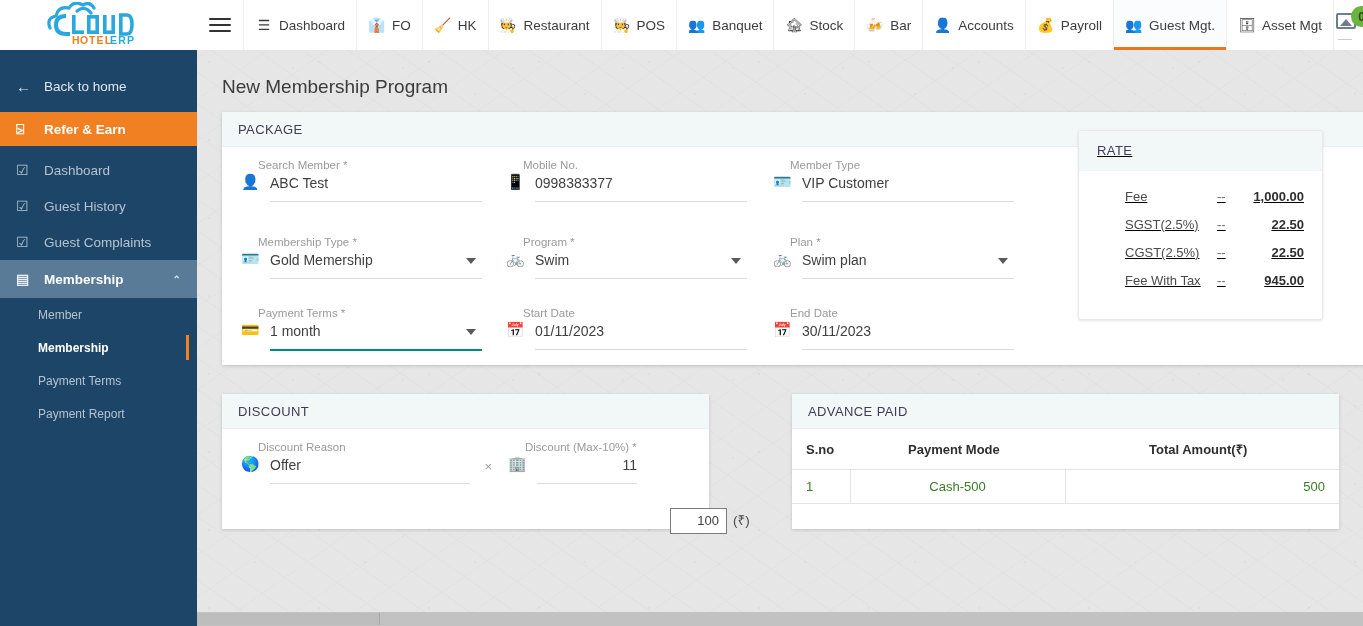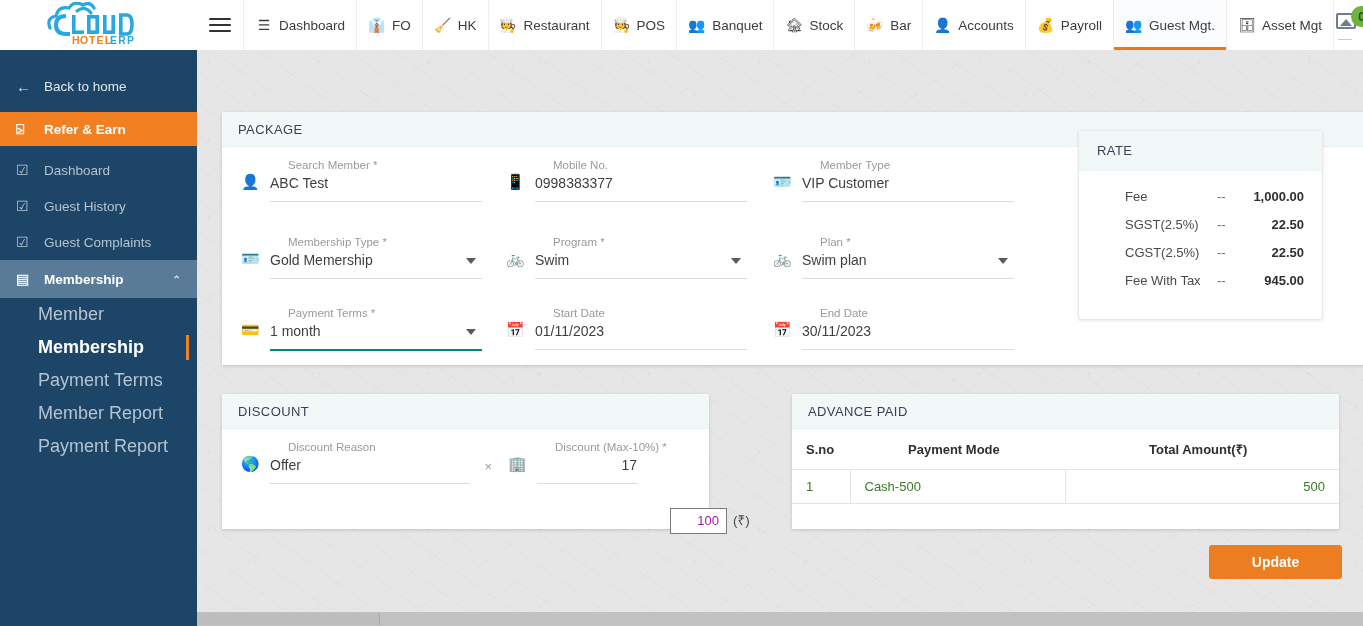--- a/index.html
+++ b/index.html
@@ -86,21 +86,21 @@
   }
   .side-row.refer .sicon { color: #fff; }
   .side-row.plain { height: 36px; }
   .side-row.sel {
     background: #5a7b97; color: #ffffff; font-weight: bold; height: 38px;
   }
   .side-row.sel .sicon { color: #e6edf3; }
   .caret-up { margin-left: auto; font-size: 10px; color: #d7e0e8; }
   .sub-row {
     display: flex; align-items: center; height: 33px; padding-left: 38px;
-    color: #b4c3cf; font-size: 18px; cursor: pointer; position: relative;
+    color: #b4c3cf; font-size: 12px; cursor: pointer; position: relative;
   }
   .sub-row.active { color: #ffffff; font-weight: bold; }
   .sub-row.active:after {
     content: ""; position: absolute; right: 8px; top: 4px;
     width: 3px; height: 25px; background: #f08021;
   }
 
   
   .content {
     position: absolute; top: 50px; left: 197px;
@@ -143,21 +143,21 @@
   #discount-card { left: 25px; top: 344px; width: 487px; height: 135px; }
   #advance-card  { left: 595px; top: 344px; width: 547px; height: 135px; }
 
   
   .field { position: absolute; }
   .field .ficon {
     position: absolute; left: 0; top: 14px; width: 22px; text-align: center;
     color: #7a7a7a; font-size: 15px;
   }
   .field .flabel {
-    position: absolute; left: 48px; top: 0;
+    position: absolute; left: 18px; top: 0;
     font-size: 11.5px; color: #9a9a9a; white-space: nowrap;
   }
   .field .fvalue {
     position: absolute; left: 30px; top: 16px;
     font-size: 14px; color: #3f3f3f;
   }
   .field .fline {
     position: absolute; left: 30px; top: 42px; height: 1px;
     background: #dcdcdc;
   }
@@ -171,59 +171,60 @@
   .field .fclear {
     position: absolute; top: 18px; font-size: 13px; color: #9a9a9a; cursor: pointer;
   }
   .field .fvalue.right { left: auto; text-align: right; }
 
   
   #rate-panel {
     position: absolute; left: 856px; top: 18px; width: 245px; height: 190px;
     background: #fff; border: 1px solid #e9e9e9; border-radius: 3px;
     box-shadow: 0 1px 3px rgba(0,0,0,0.10);
+    text-decoration: underline;
   }
   #rate-panel .rate-head {
     background: #f2f7f7; height: 40px; display: flex; align-items: center;
     padding: 0 18px; font-size: 13px; color: #3d3d56; letter-spacing: 0.4px;
     border-bottom: 1px solid #eef3f3;
   }
   .rate-row {
     display: flex; align-items: center; height: 25px;
     padding: 0 18px; font-size: 13px; margin-top: 3px;
   }
   .rate-row .rl { width: 92px; color: #4a4a4a; margin-left: 28px; }
   .rate-row .rd { width: 34px; color: #6b6b6b; }
   .rate-row .rv { flex: 1; text-align: right; color: #2f2f2f; font-weight: bold; }
   .rate-rows { padding-top: 10px; }
 
   
   .disc-box {
     position: absolute; width: 57px; height: 26px;
     border: 1px solid #7a7a7a; border-radius: 0;
-    background: #fff; text-align: right; font-size: 13px; color: #a21caf;
+    background: #fff; text-align: right; font-size: 13px; color: #404040;
     padding: 0 7px; line-height: 24px;
   }
   .rupee-paren { position: absolute; font-size: 13.5px; color: #4a4a4a; }
 
   
   .adv-table { width: 100%; border-collapse: collapse; }
   .adv-table th {
     font-size: 13px; color: #2f2f2f; font-weight: bold; text-align: left;
     padding: 11px 14px; border-bottom: 1px solid #e4e4e4;
   }
   .adv-table td {
     font-size: 13px; color: #3a7a28; padding: 9px 14px;
     border-bottom: 1px solid #e4e4e4; border-right: 1px solid #e4e4e4;
   }
   .adv-table td:last-child { border-right: none; text-align: right; }
   .adv-table th.c2 { padding-left: 58px; }
   .adv-table th.c3 { padding-left: 84px; }
   .adv-table td.c1 { width: 58px; }
-  .adv-table td.c2 { width: 215px; }
+  .adv-table td.c2 { width: 215px; text-align: center; }
 
   .update-btn {
     position: absolute; right: 21px; top: 495px;
     width: 133px; height: 34px; background: #ed7d21; color: #fff;
     border: none; border-radius: 3px; font-size: 14px; font-weight: bold;
     cursor: pointer; font-family: "Liberation Sans", sans-serif;
   }
 
   
   .hscroll {
@@ -371,30 +372,28 @@
         <div class="sub-row">
           <span>Member</span>
         </div>
         <div class="sub-row active">
           <span>Membership</span>
         </div>
         <div class="sub-row">
           <span>Payment Terms</span>
         </div>
         <div class="sub-row">
-          <span>Member Report</span>
-        </div>
-        <div class="sub-row">
           <span>Payment Report</span>
         </div>
       </div>
   </div>
 
   <div class="content">
 
+    <div class="page-title">New Membership Program</div>
 
     <div class="card" id="package-card">
       <div class="card-head">PACKAGE</div>
       <div id="package-fields">
           <div class="field" style="left: 18px; top: 47px; width: 242px;">
             <span class="ficon">👤</span>
             <span class="flabel">Search Member *</span>
             <span class="fvalue">ABC Test</span>
             <span class="fline" style="width: 212px;"></span>
           </div>
@@ -486,21 +485,21 @@
         <span class="ficon">🌎</span>
         <span class="flabel">Discount Reason</span>
         <span class="fvalue">Offer</span>
         <span class="fclear" style="right:8px;">×</span>
         <span class="fline" style="width:200px;"></span>
       </div>
 
       <div class="field" style="left:285px; top:47px; width:130px;">
         <span class="ficon">🏢</span>
         <span class="flabel">Discount (Max-10%) *</span>
-        <span class="fvalue right" style="right:0; top:16px;">17</span>
+        <span class="fvalue right" style="right:0; top:16px;">11</span>
         <span class="fline" style="width:100px; left:30px;"></span>
       </div>
 
       <div class="disc-box" style="left:448px; top:114px;">100</div>
       <span class="rupee-paren" style="left:511px; top:117px;">(₹)</span>
     </div>
 
     <div class="card" id="advance-card">
       <div class="card-head">ADVANCE PAID</div>
       <table class="adv-table">
@@ -514,21 +513,20 @@
         <tbody id="adv-body">
             <tr>
               <td class="c1">1</td>
               <td class="c2">Cash-500</td>
               <td class="c3">500</td>
             </tr>
           </tbody>
       </table>
     </div>
 
-    <button class="update-btn">Update</button>
   </div>
 
   <div class="sidefoot"></div>
   <div class="hscroll">
     <div class="track-left"></div>
     <div class="thumb"></div>
   </div>
 </div>
 
 </body></html>

